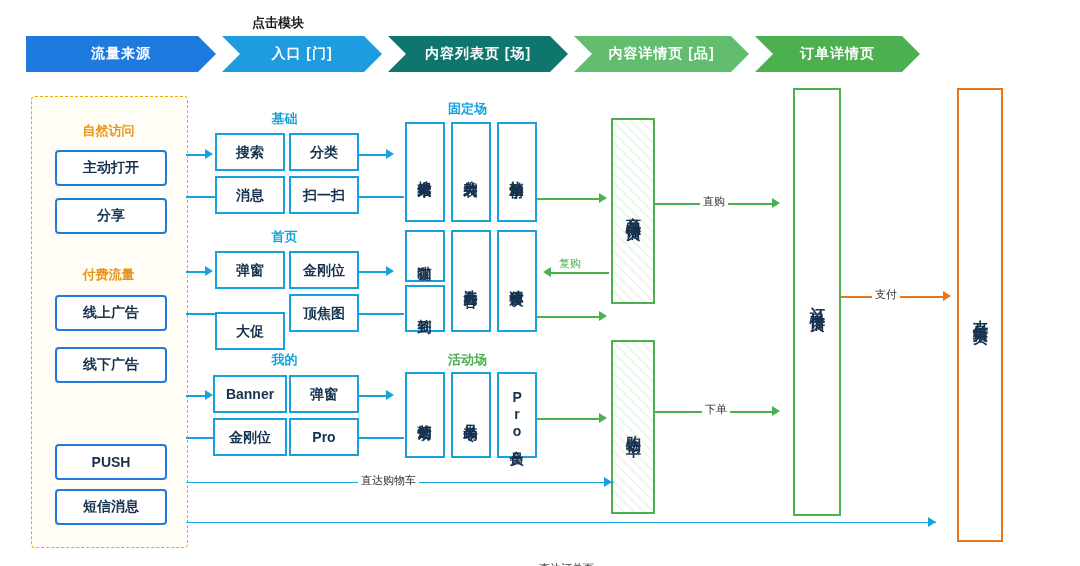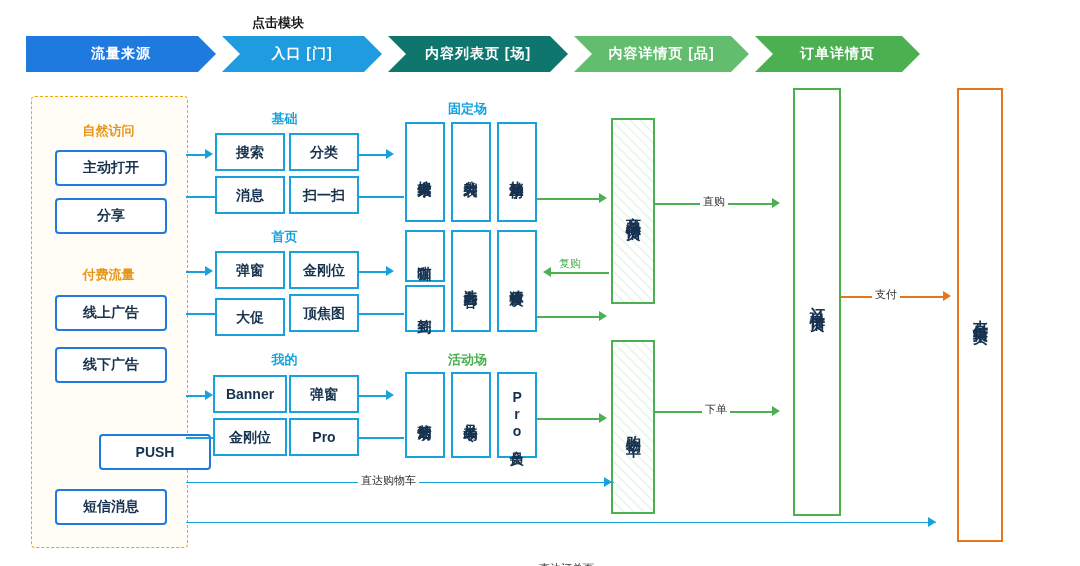--- a/index.html
+++ b/index.html
@@ -114,33 +114,33 @@
   <div class="source-box"></div>
 
   <div class="grp-title" style="top:122px;">自然访问</div>
   <div class="src-item" style="top:150px;">主动打开</div>
   <div class="src-item" style="top:198px;">分享</div>
 
   <div class="grp-title" style="top:266px;">付费流量</div>
   <div class="src-item" style="top:295px;">线上广告</div>
   <div class="src-item" style="top:347px;">线下广告</div>
 
-  <div class="src-item" style="top:434px;margin-left:44px;">PUSH</div>
+  <div class="src-item" style="top:444px;">PUSH</div>
   <div class="src-item" style="top:489px;">短信消息</div>
 
   <div class="sec-title" style="left:212px;top:110px;width:145px;">基础</div>
   <div class="cell" style="left:215px;top:133px;width:66px;height:34px;">搜索</div>
   <div class="cell" style="left:289px;top:133px;width:66px;height:34px;">分类</div>
   <div class="cell" style="left:215px;top:176px;width:66px;height:34px;">消息</div>
   <div class="cell" style="left:289px;top:176px;width:66px;height:34px;">扫一扫</div>
 
   <div class="sec-title" style="left:212px;top:228px;width:145px;">首页</div>
   <div class="cell" style="left:215px;top:251px;width:66px;height:34px;">弹窗</div>
   <div class="cell" style="left:289px;top:251px;width:66px;height:34px;">金刚位</div>
-  <div class="cell" style="left:215px;top:298px;width:66px;height:34px;">大促</div>
+  <div class="cell" style="left:215px;top:312px;width:66px;height:34px;">大促</div>
   <div class="cell" style="left:289px;top:294px;width:66px;height:34px;">顶焦图</div>
 
   <div class="sec-title" style="left:212px;top:351px;width:145px;">我的</div>
   <div class="cell" style="left:213px;top:375px;width:70px;height:34px;">Banner</div>
   <div class="cell" style="left:289px;top:375px;width:66px;height:34px;">弹窗</div>
   <div class="cell" style="left:213px;top:418px;width:70px;height:34px;">金刚位</div>
   <div class="cell" style="left:289px;top:418px;width:66px;height:34px;">Pro</div>
 
   <div class="sec-title" style="left:400px;top:100px;width:135px;">固定场</div>
   <div class="cell vert" style="left:405px;top:122px;width:36px;height:96px;">搜索结果</div>

